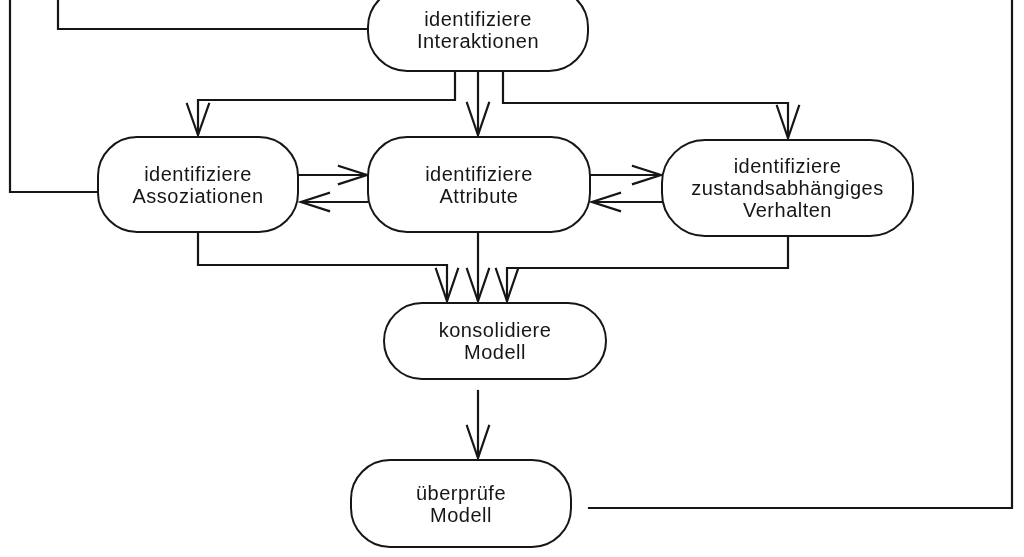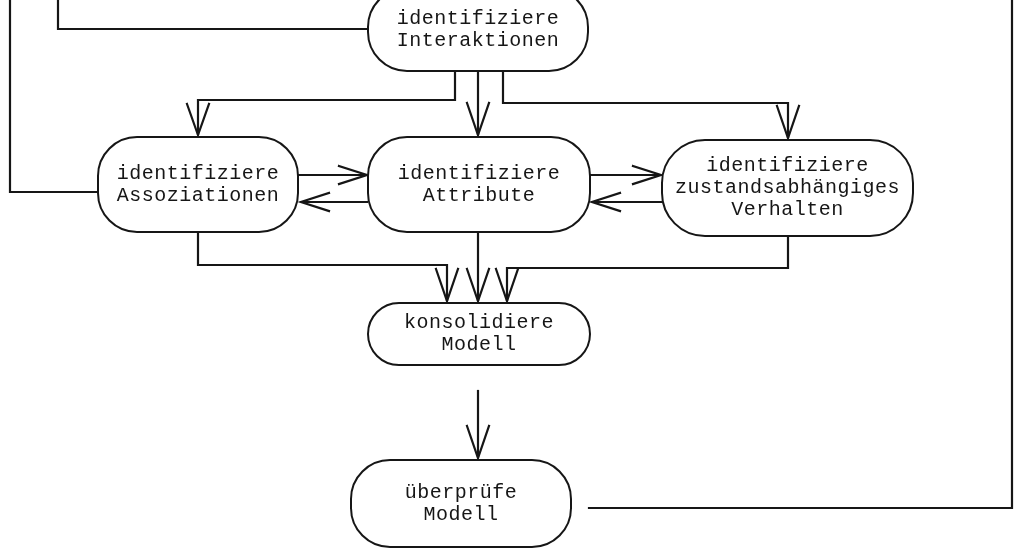--- a/index.html
+++ b/index.html
@@ -7,21 +7,21 @@
     margin: 0;
     padding: 0;
     background: #ffffff;
   }
   .stage {
     position: relative;
     width: 1024px;
     height: 557px;
     background: #ffffff;
     overflow: hidden;
-    font-family: Liberation Mono, monospace;
+    font-family: Liberation Sans, sans-serif;
   }
   .edges {
     position: absolute;
     left: 0;
     top: 0;
     width: 1024px;
     height: 557px;
   }
   .edges path {
     fill: none;
@@ -43,21 +43,21 @@
     color: #161616;
     font-size: 20px;
     line-height: 22px;
     white-space: pre-line;
     letter-spacing: 0.5px;
   }
   .node-interaktionen { left: 367px; top: -13px; width: 222px; height: 85px; }
   .node-assoziationen { left:  97px; top: 136px; width: 202px; height: 97px; }
   .node-attribute     { left: 367px; top: 136px; width: 224px; height: 97px; }
   .node-verhalten     { left: 661px; top: 139px; width: 253px; height: 98px; border-radius: 44px; }
-  .node-konsolidiere  { left: 367px; top: 302px; width: 224px; height: 64px; justify-content: center; }
+  .node-konsolidiere  { left: 383px; top: 302px; width: 224px; height: 78px; justify-content: center; }
   .node-ueberpruefe   { left: 350px; top: 459px; width: 222px; height: 89px; }
 </style>
 </head>
 <body>
 
 <div class="stage">
 
   <svg class="edges" viewBox="0 0 1024 557" aria-hidden="true">
 
     <g>

